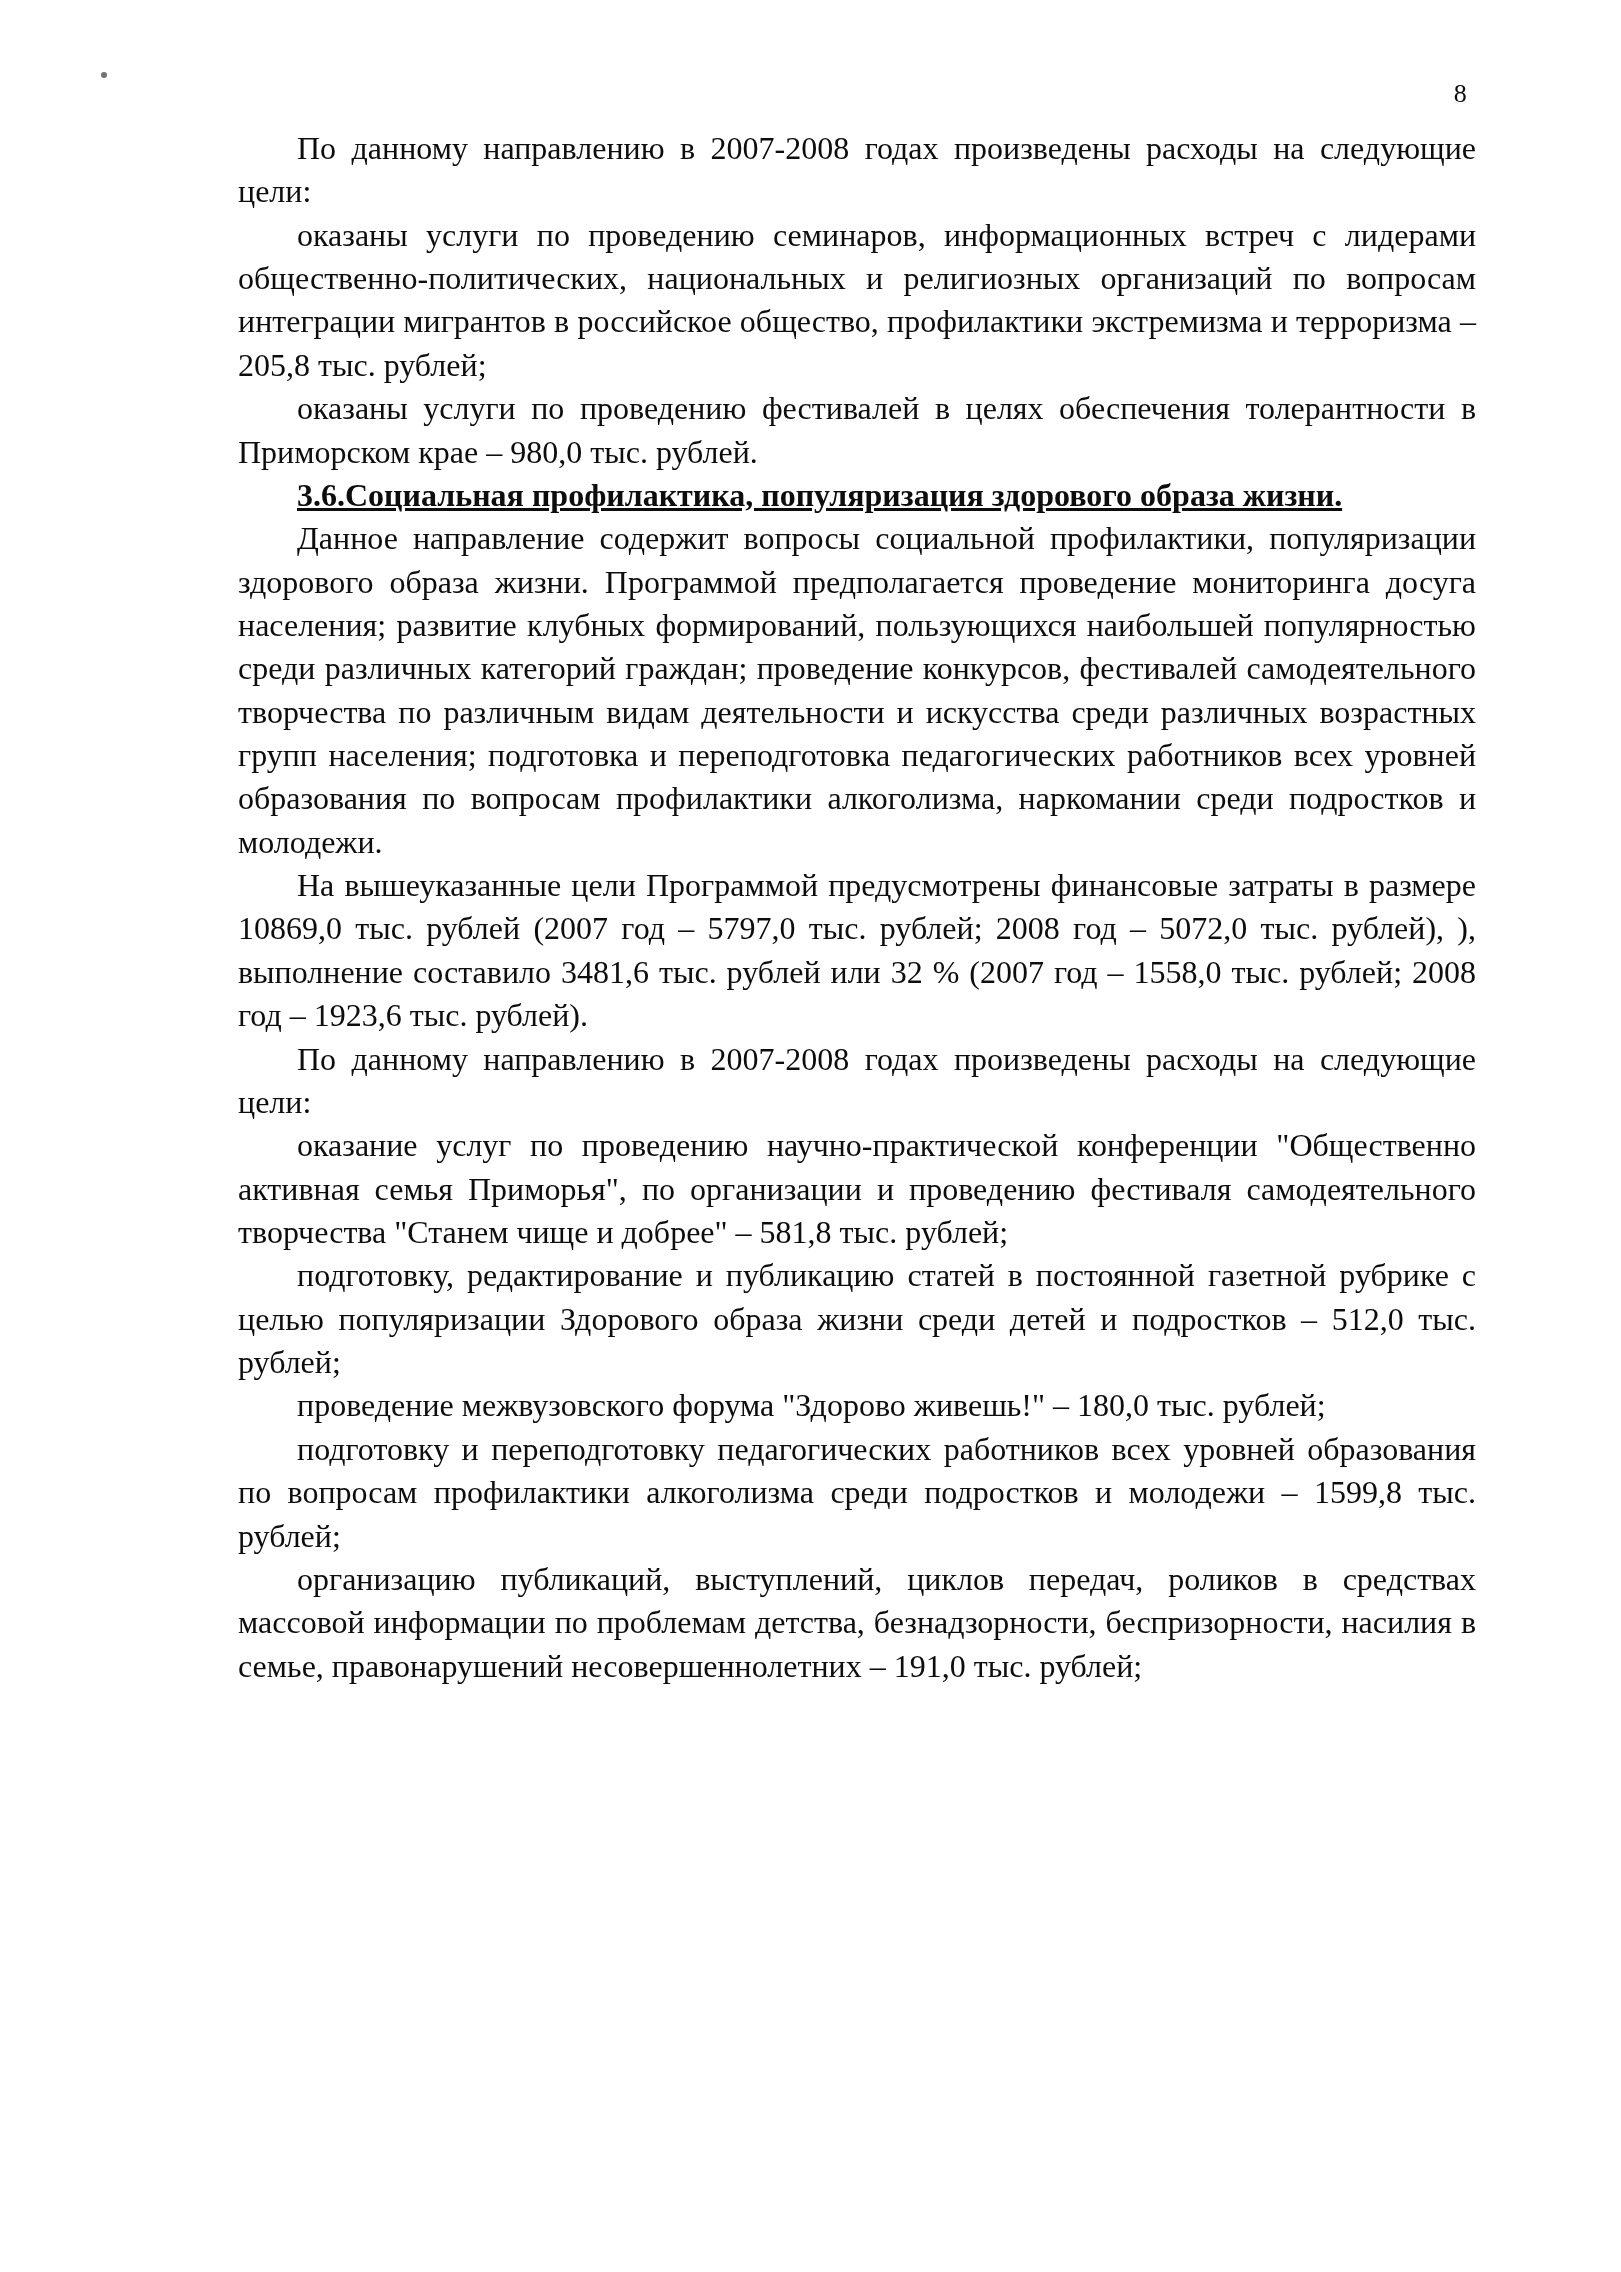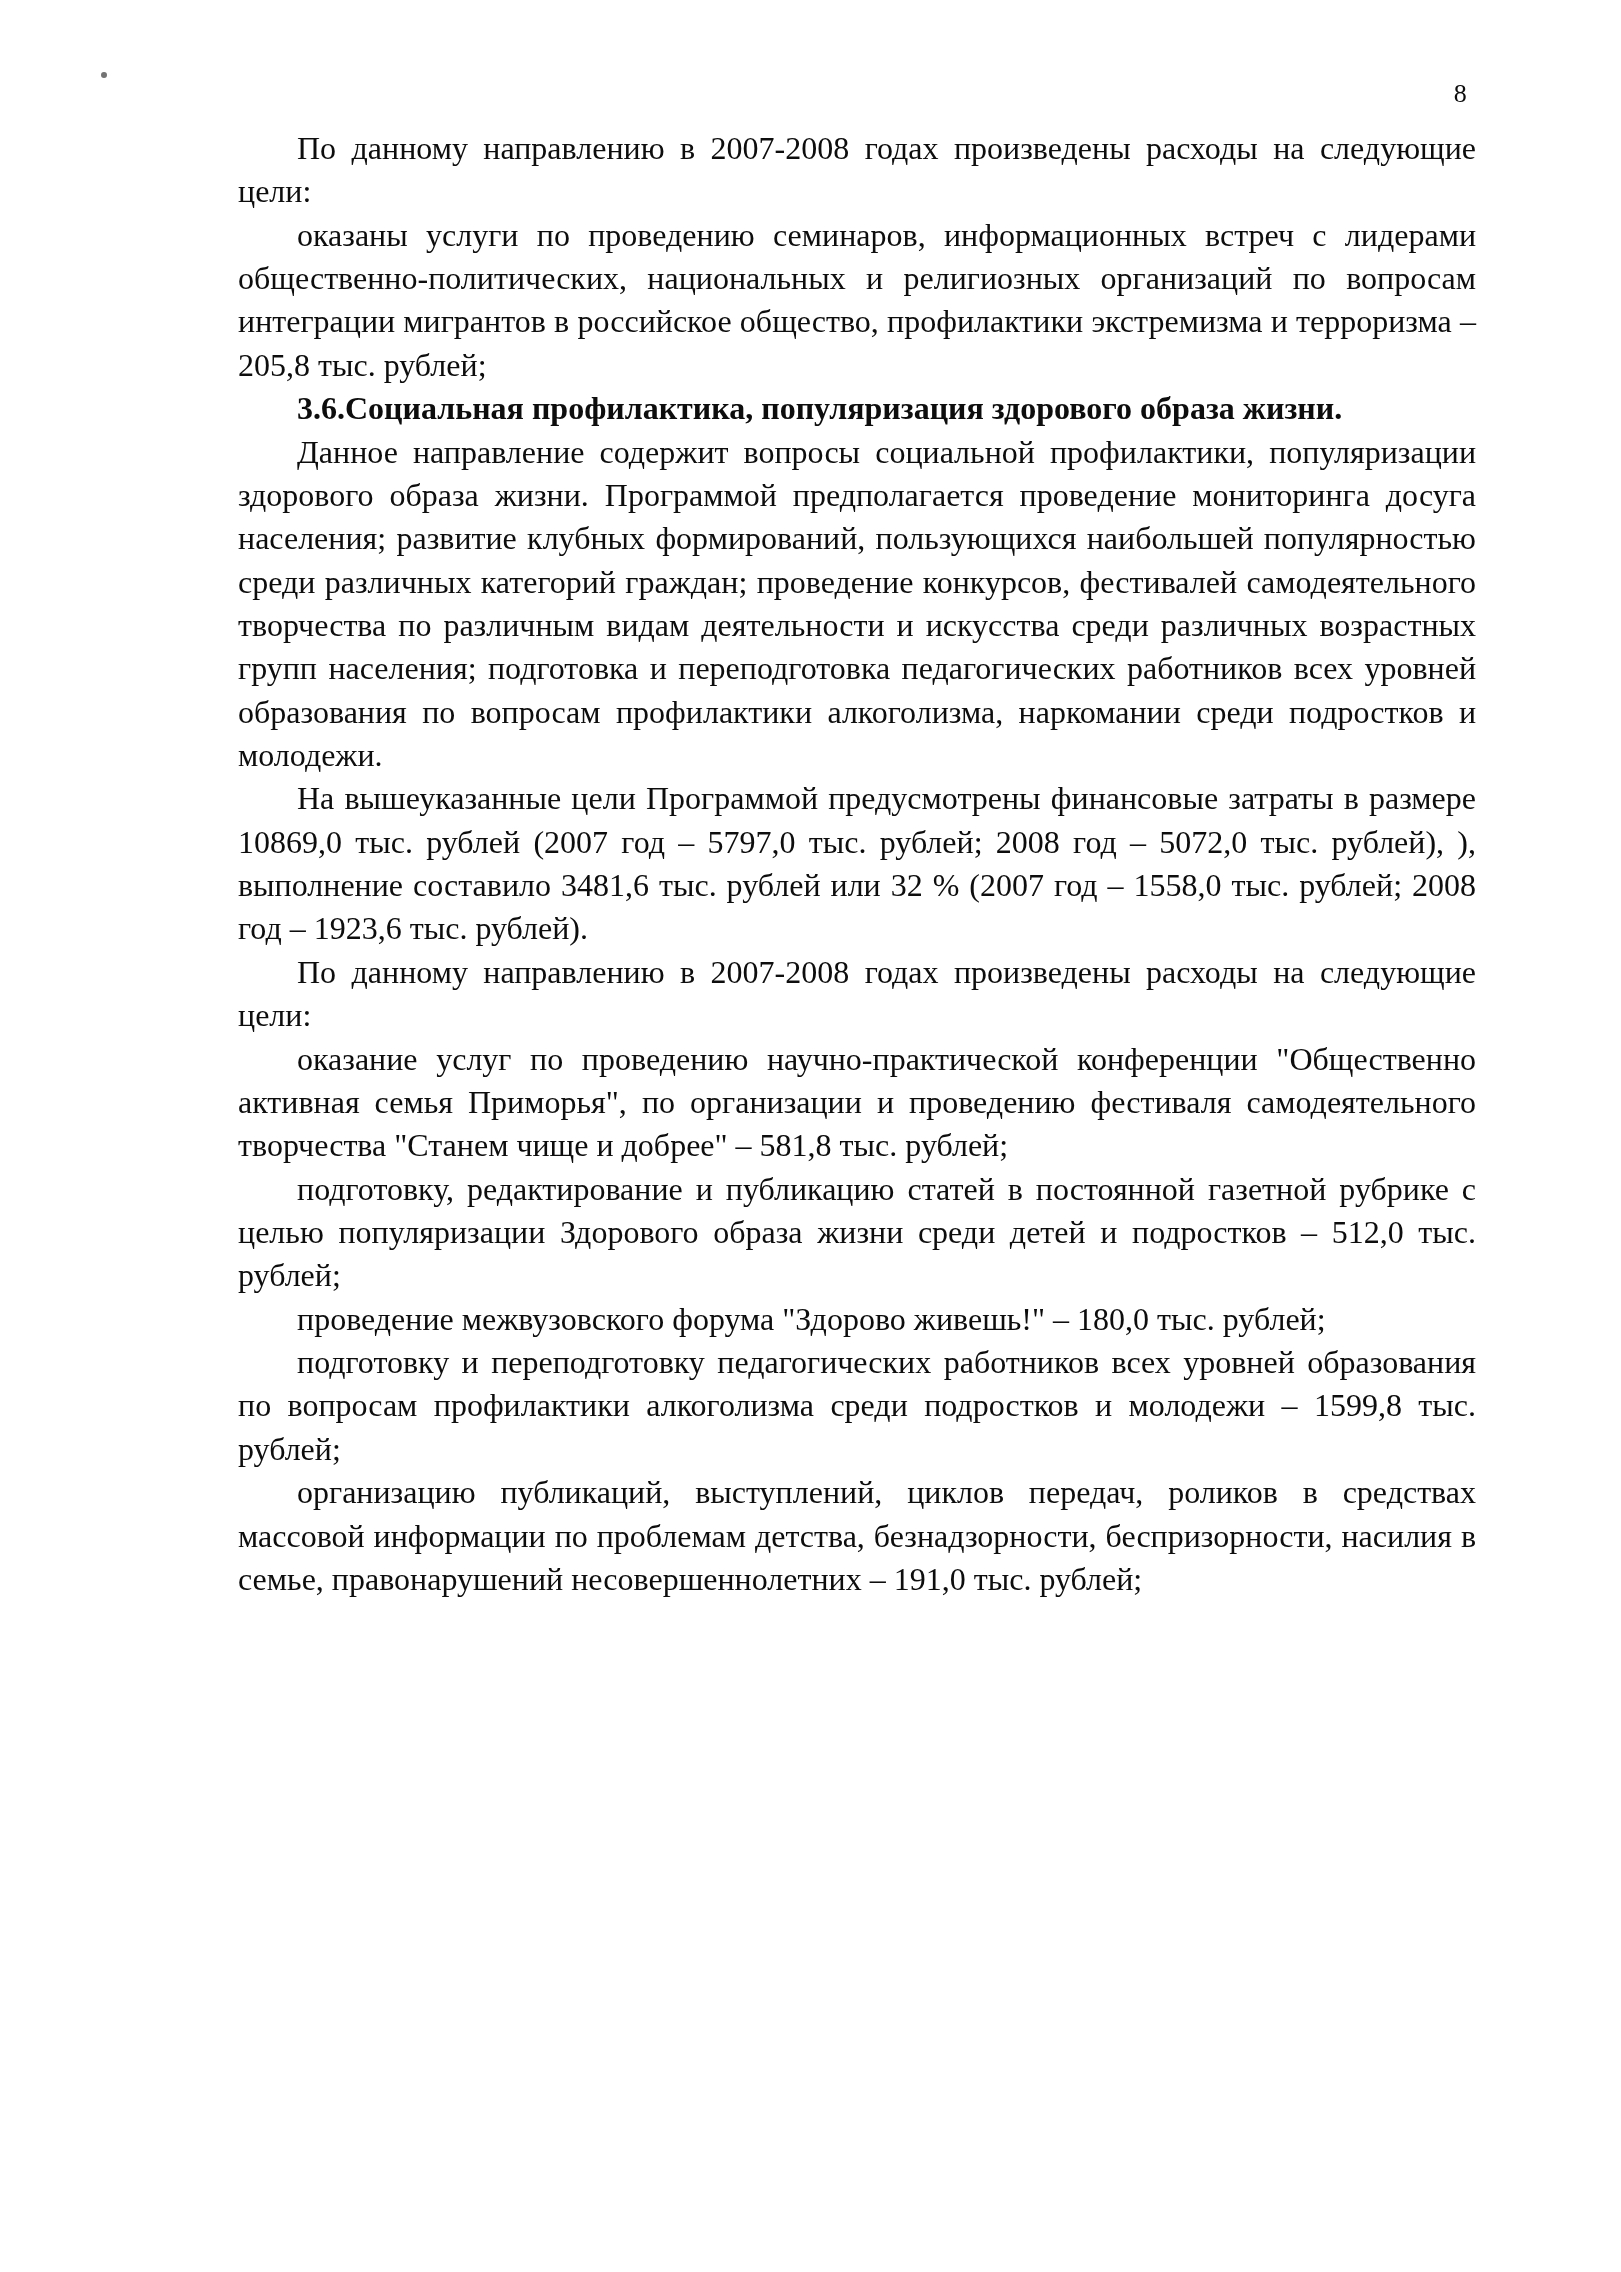--- a/index.html
+++ b/index.html
@@ -47,37 +47,39 @@
     text-align: justify;
     text-justify: inter-word;
     hyphens: none;
   }
   p.indent {
     text-indent: 59px;
   }
   p.bold {
     font-weight: bold;
     text-indent: 59px;
+    text-decoration: underline;
   }
 </style>
 </head>
 <body>
 
 <div class="page">
 
   <div class="speck"></div>
 
   <div class="page-number">8</div>
 
   <div class="content">
 
     <p class="indent">По данному направлению в 2007-2008 годах произведены расходы на следующие цели:</p>
 
     <p class="indent">оказаны услуги по проведению семинаров, информационных встреч с лидерами общественно-политических, национальных и религиозных организаций по вопросам интеграции мигрантов в российское общество, профилактики экстремизма и терроризма – 205,8 тыс. рублей;</p>
 
+    <p class="indent">оказаны услуги по проведению фестивалей в целях обеспечения толерантности в Приморском крае – 980,0 тыс. рублей.</p>
 
     <p class="bold">3.6.Социальная профилактика, популяризация здорового образа жизни.</p>
 
     <p class="indent">Данное направление содержит вопросы социальной профилактики, популяризации здорового образа жизни. Программой предполагается проведение мониторинга досуга населения; развитие клубных формирований, пользующихся наибольшей популярностью среди различных категорий граждан; проведение конкурсов, фестивалей самодеятельного творчества по различным видам деятельности и искусства среди различных возрастных групп населения; подготовка и переподготовка педагогических работников всех уровней образования по вопросам профилактики алкоголизма, наркомании среди подростков и молодежи.</p>
 
     <p class="indent">На вышеуказанные цели Программой предусмотрены финансовые затраты в размере 10869,0 тыс. рублей (2007 год – 5797,0 тыс. рублей; 2008 год – 5072,0 тыс. рублей), ), выполнение составило 3481,6 тыс. рублей или  32 % (2007 год – 1558,0 тыс. рублей; 2008 год – 1923,6 тыс. рублей).</p>
 
     <p class="indent">По данному направлению в 2007-2008 годах произведены расходы на следующие цели:</p>
 
     <p class="indent">оказание услуг по проведению научно-практической конференции "Общественно активная семья Приморья", по организации и проведению фестиваля самодеятельного творчества "Станем чище и добрее" – 581,8 тыс. рублей;</p>

